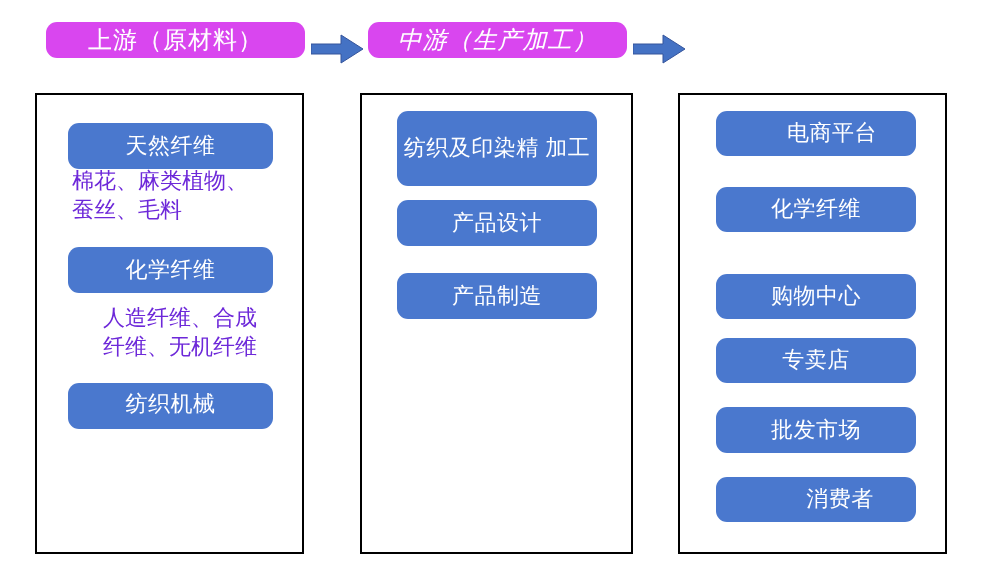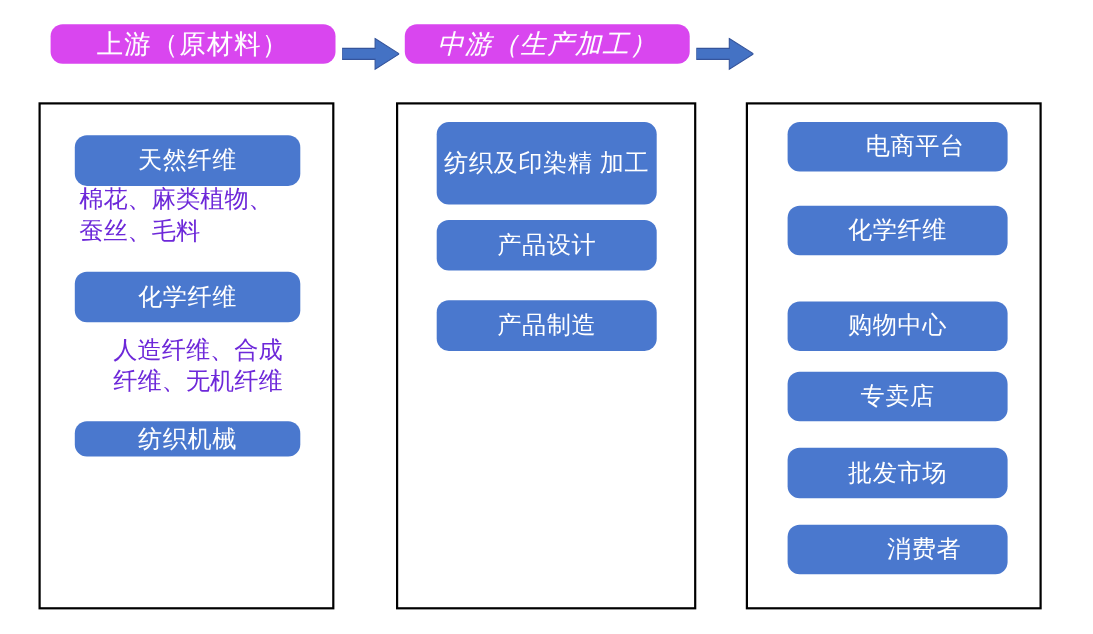--- a/index.html
+++ b/index.html
@@ -134,21 +134,21 @@
       <div class="node" style="left:31px; top:16px; width:205px; height:46px;margin-top:12px;">天然纤维</div>
 
       <div class="note" style="left:35px; top:72px; width:210px;">棉花、麻类植物、
 蚕丝、毛料</div>
 
       <div class="node" style="left:31px; top:152px; width:205px; height:46px;">化学纤维</div>
 
       <div class="note" style="left:38px; top:209px; width:210px;text-align:center;">人造纤维、合成
 纤维、无机纤维</div>
 
-      <div class="node" style="left:31px; top:288px; width:205px; height:32px;">纺织机械</div>
+      <div class="node" style="left:31px; top:288px; width:205px; height:46px;font-family:Liberation Mono, monospace;">纺织机械</div>
     </div>
   </div>
 
   <div class="col-box c1">
     <div class="col-inner">
       <div class="node" style="left:35px; top:16px; width:200px; height:75px;">纺织及印染精
 加工</div>
 
       <div class="node" style="left:35px; top:105px; width:200px; height:46px;">产品设计</div>
 

